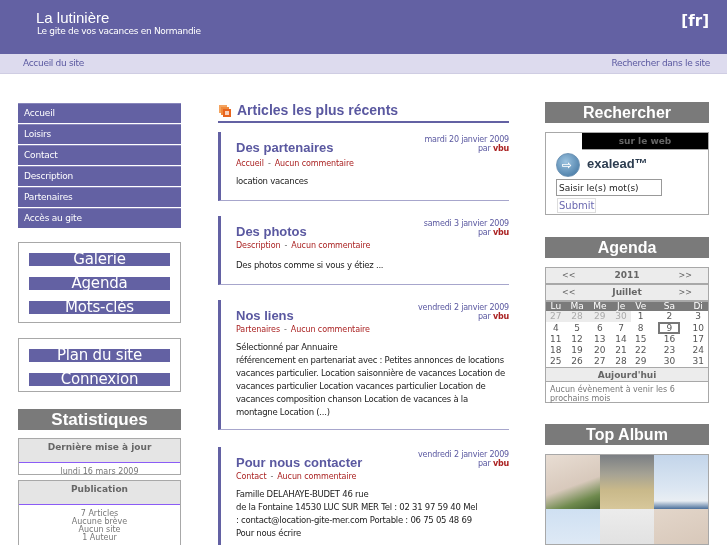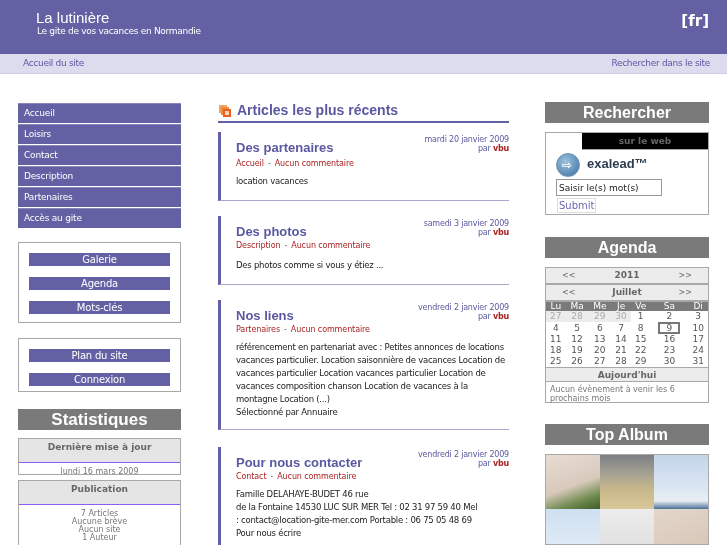--- a/index.html
+++ b/index.html
@@ -10,21 +10,21 @@
   .lang { position: absolute; right: 18px; top: 12px; color: #fff; font-size: 15px; font-weight: bold; }
   .subnav { position: absolute; left: 0; top: 54px; width: 727px; height: 20px; background: #dddbee; border-bottom: 1px solid #cfcde3; }
   .subnav a { position: absolute; top: 4px; font-size: 9px; color: #5a58a0; text-decoration: none; letter-spacing: -0.3px; }
   .subnav .home { left: 23px; }
   .subnav .search { right: 17px; }
 
   
   .leftnav { position: absolute; left: 18px; top: 103px; width: 163px; }
   .leftnav .item { display: block; height: 20px; margin-bottom: 1px; background: #6361a3; color: #fff; font-size: 9px; padding: 4px 6px; letter-spacing: -0.2px; border-top: 1px solid #8886bb; }
   .box { position: absolute; left: 18px; width: 163px; border: 1px solid #a8a8a8; background: #fff; }
-  .box .btn { display: block; margin: 0 10px; height: 13px; background: #6361a3; color: #fff; font-size: 10px; text-align: center; line-height: 13px; letter-spacing: -0.2px; }
+  .box .btn { display: block; margin: 0 10px; height: 13px; background: #6361a3; color: #fff; font-size: 15px; text-align: center; line-height: 13px; letter-spacing: -0.2px; }
   .box1 { top: 242px; height: 81px; padding-top: 10px; }
   .box1 .btn { margin-bottom: 11px; }
   .box2 { top: 338px; height: 54px; padding-top: 10px; }
   .box2 .btn { margin-bottom: 11px; }
   .sec-title { position: absolute; background: #7a7a7a; color: #fff; font-weight: bold; font-family: "Liberation Sans", sans-serif; text-align: center; }
   .stat-title { left: 18px; top: 409px; width: 163px; height: 21px; font-size: 17px; line-height: 21px; }
   .stat-box { position: absolute; left: 18px; width: 163px; border: 1px solid #a8a8a8; background: #fff; text-align: center; }
   .stat-box .hd { background: #e5e5e5; border-bottom: 1px solid #8b5cf6; color: #666; font-weight: bold; font-size: 9px; height: 24px; line-height: 17px; }
   .stat-box .bd { color: #777; font-size: 8px; line-height: 8px; padding: 5px 0; }
   .stat1 { top: 438px; height: 37px; }
@@ -162,22 +162,22 @@
 <div class="article a3">
   <a class="title">Nos liens</a>
   <div class="date">
     <div>vendredi 2 janvier 2009</div>
     <div class="by"><span>par</span> <b>vbu</b></div>
   </div>
   <div class="meta">
     <a>Partenaires</a><span class="sep">-</span><a>Aucun commentaire</a>
   </div>
   <div class="body">
+    <div>Sélectionné par Annuaire</div>
     <div>référencement en partenariat avec : Petites annonces de locations vacances particulier. Location saisonnière de vacances Location de vacances particulier Location vacances particulier Location de vacances composition chanson Location de vacances à la montagne Location (...)</div>
-    <div>Sélectionné par Annuaire</div>
   </div>
 </div>
 
 <div class="article a4">
   <a class="title">Pour nous contacter</a>
   <div class="date">
     <div>vendredi 2 janvier 2009</div>
     <div class="by"><span>par</span> <b>vbu</b></div>
   </div>
   <div class="meta">

